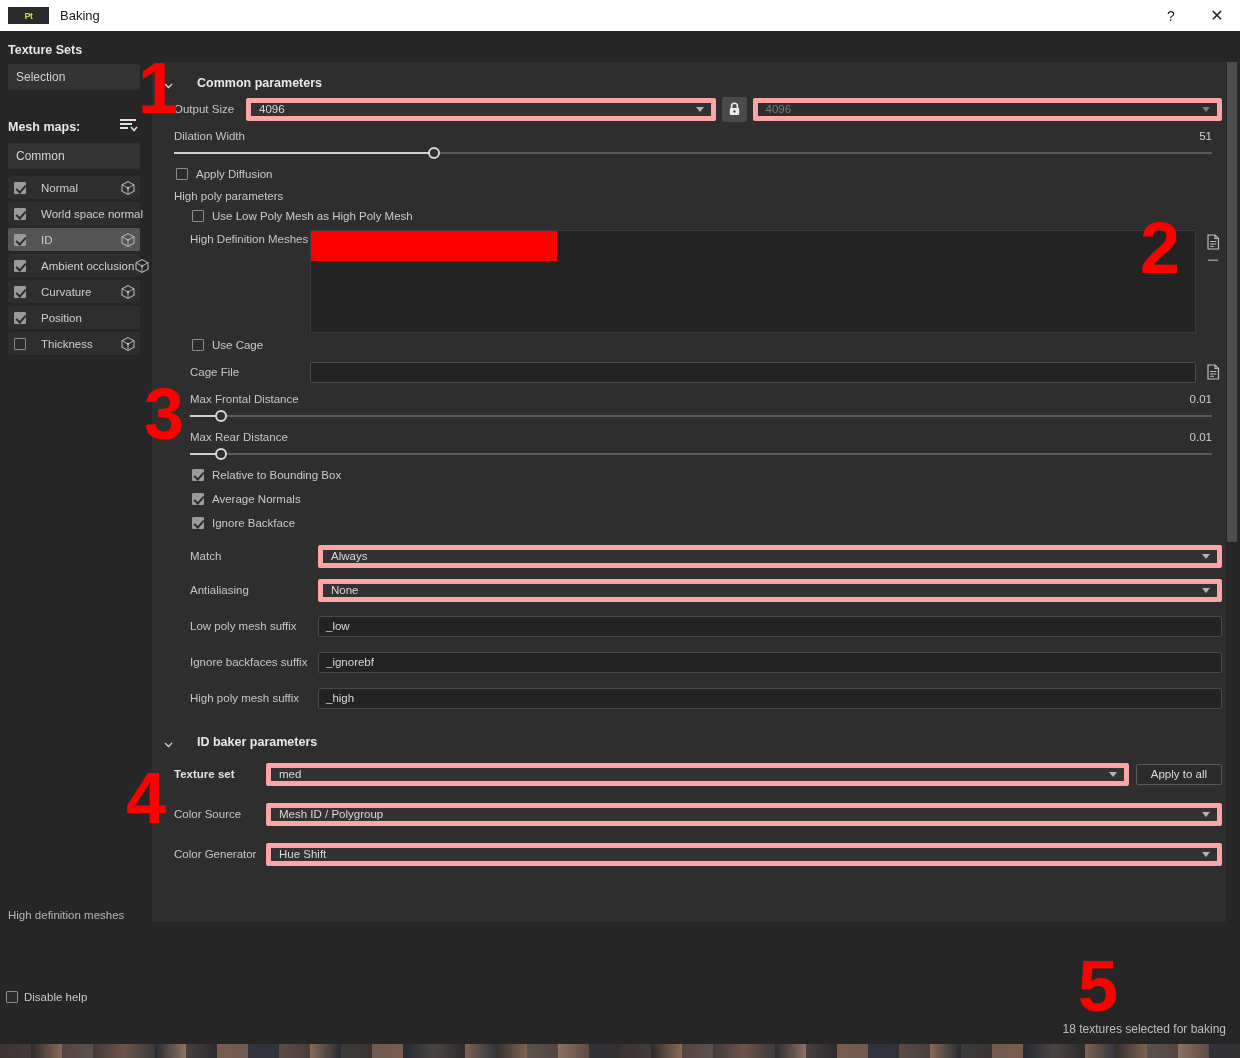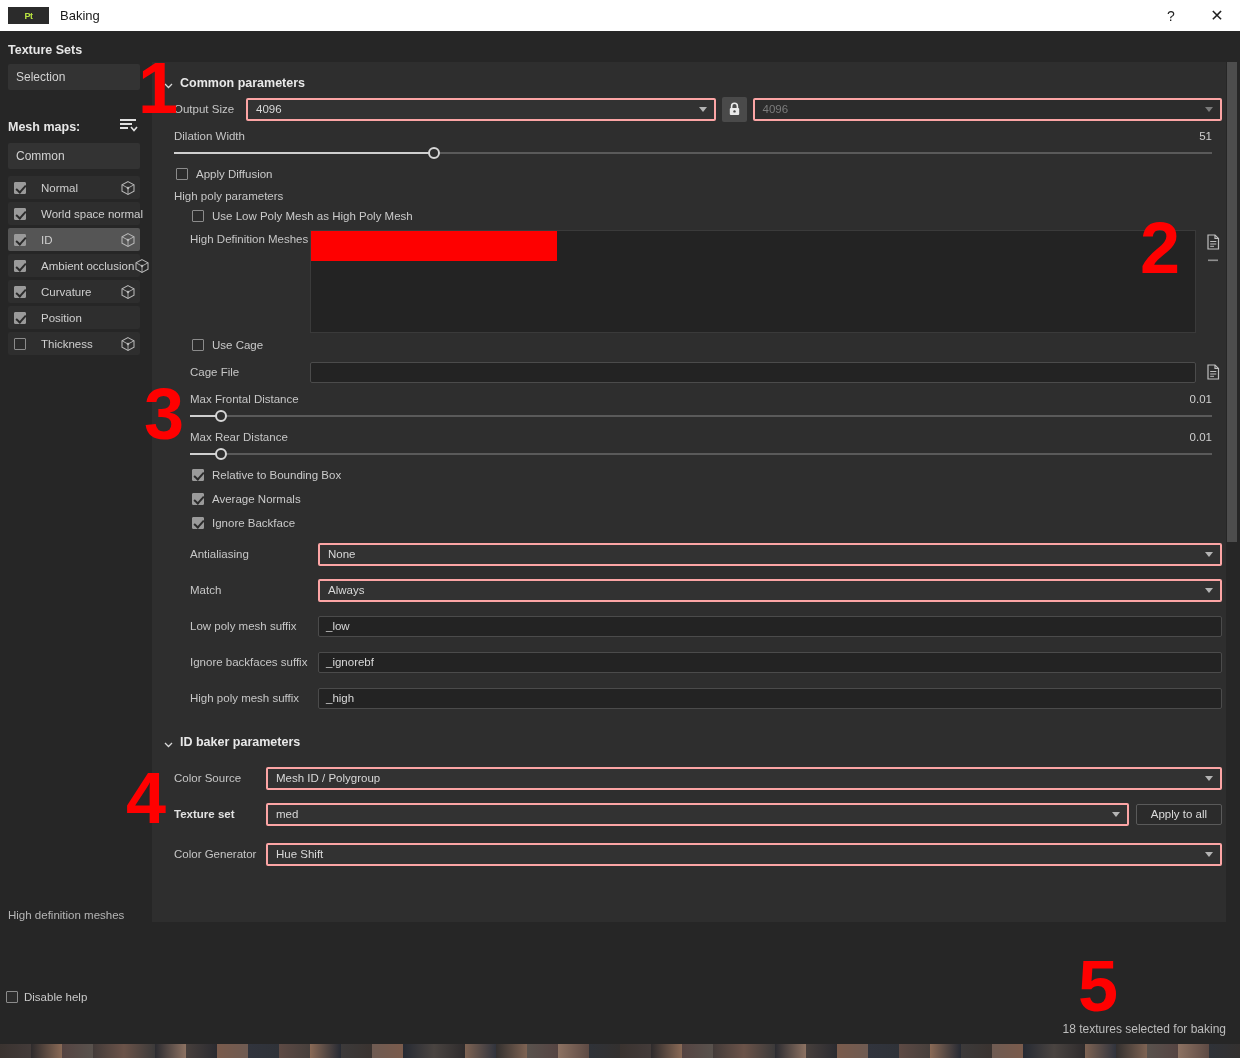--- a/index.html
+++ b/index.html
@@ -77,31 +77,31 @@
   .main {
     position: absolute; left: 152px; top: 31px; width: 1074px; height: 860px;
     background: #2e2e2e; overflow: hidden;
   }
   .scrollbar {
     position: absolute; left: 1226px; top: 31px; width: 11px; height: 860px; background: #262626;
   }
   .scroll-thumb { position: absolute; left: 1px; top: 0px; width: 10px; height: 480px; background: #4d4d4d; }
 
   .section-head {
-    display: flex; align-items: center; gap: 7px; color: #e8e8e8;
+    display: flex; align-items: center; gap: 24px; color: #e8e8e8;
     font-size: 12.5px; font-weight: bold; padding: 14px 0 4px 12px;
   }
   .chev { width: 9px; height: 9px; display: block; }
 
   .row { display: flex; align-items: center; padding: 0 4px 0 22px; min-height: 30px; }
   .row-label { color: #c6c6c6; font-size: 11.5px; flex: 0 0 auto; }
   .lbl-w { width: 72px; }
 
   .select {
-    flex: 1; height: 23px; background: #323232; border: 2px solid #fca5a5; border-radius: 2px;
+    flex: 1; height: 23px; background: #323232; border: 5px solid #fca5a5; border-radius: 2px;
     display: flex; align-items: center; padding: 0 8px; color: #d8d8d8; font-size: 11.5px;
     position: relative;
   }
   .select.dim { color: #7c7c7c; background: #2c2c2c; }
   .select .caret {
     position: absolute; right: 7px; top: 50%; margin-top: -2px;
     width: 0; height: 0; border-left: 4px solid transparent; border-right: 4px solid transparent;
     border-top: 5px solid #b4b4b4;
   }
   .select.dim .caret { border-top-color: #7a7a7a; }
@@ -384,74 +384,74 @@
         </div>
         <div class="chk-row">
           <span class="cb on"></span>
           <span>Average Normals</span>
         </div>
         <div class="chk-row">
           <span class="cb on"></span>
           <span>Ignore Backface</span>
         </div>
 
+        <div class="row" style="margin-top:6px;">
+          <span class="row-label" style="flex:0 0 128px;">Match</span>
+          <span class="select">
+            <span>Always</span>
+            <span class="caret"></span>
+          </span>
+        </div>
+
         <div class="row" style="margin-top:4px;">
           <span class="row-label" style="flex:0 0 128px;">Antialiasing</span>
           <span class="select">
             <span>None</span>
             <span class="caret"></span>
           </span>
         </div>
 
         <div class="row" style="margin-top:6px;">
-          <span class="row-label" style="flex:0 0 128px;">Match</span>
-          <span class="select">
-            <span>Always</span>
-            <span class="caret"></span>
-          </span>
-        </div>
-
-        <div class="row" style="margin-top:6px;">
           <span class="row-label" style="flex:0 0 128px;">Low poly mesh suffix</span>
           <span class="textfield">_low</span>
         </div>
         <div class="row" style="margin-top:6px;">
           <span class="row-label" style="flex:0 0 128px;">Ignore backfaces suffix</span>
           <span class="textfield">_ignorebf</span>
         </div>
         <div class="row" style="margin-top:6px;">
           <span class="row-label" style="flex:0 0 128px;">High poly mesh suffix</span>
           <span class="textfield">_high</span>
         </div>
       </div>
 
       <div class="section-head" style="padding-top:22px;">
         <span class="chev">
           <svg width="9" height="9" viewBox="0 0 9 9">
               <path d="M1 3 L4.5 6.5 L8 3" stroke="#d8d8d8" stroke-width="1.3" fill="none"></path>
             </svg>
         </span>
         <span>ID baker parameters</span>
+      </div>
+
+      <div class="row" style="margin-top:6px;">
+        <span class="row-label" style="flex:0 0 92px; font-weight:bold; color:#e2e2e2;">Texture set</span>
+        <span class="select">
+          <span>med</span>
+          <span class="caret"></span>
+        </span>
+        <span class="btn" style="min-width:0; height:21px; margin-left:7px; font-size:11.5px;">Apply to all</span>
       </div>
 
       <div class="row" style="margin-top:10px;">
         <span class="row-label" style="flex:0 0 92px;">Color Source</span>
         <span class="select">
           <span>Mesh ID / Polygroup</span>
           <span class="caret"></span>
         </span>
-      </div>
-
-      <div class="row" style="margin-top:6px;">
-        <span class="row-label" style="flex:0 0 92px; font-weight:bold; color:#e2e2e2;">Texture set</span>
-        <span class="select">
-          <span>med</span>
-          <span class="caret"></span>
-        </span>
-        <span class="btn" style="min-width:0; height:21px; margin-left:7px; font-size:11.5px;">Apply to all</span>
       </div>
 
       <div class="row" style="margin-top:10px;">
         <span class="row-label" style="flex:0 0 92px;">Color Generator</span>
         <span class="select">
           <span>Hue Shift</span>
           <span class="caret"></span>
         </span>
       </div>
     </div>

